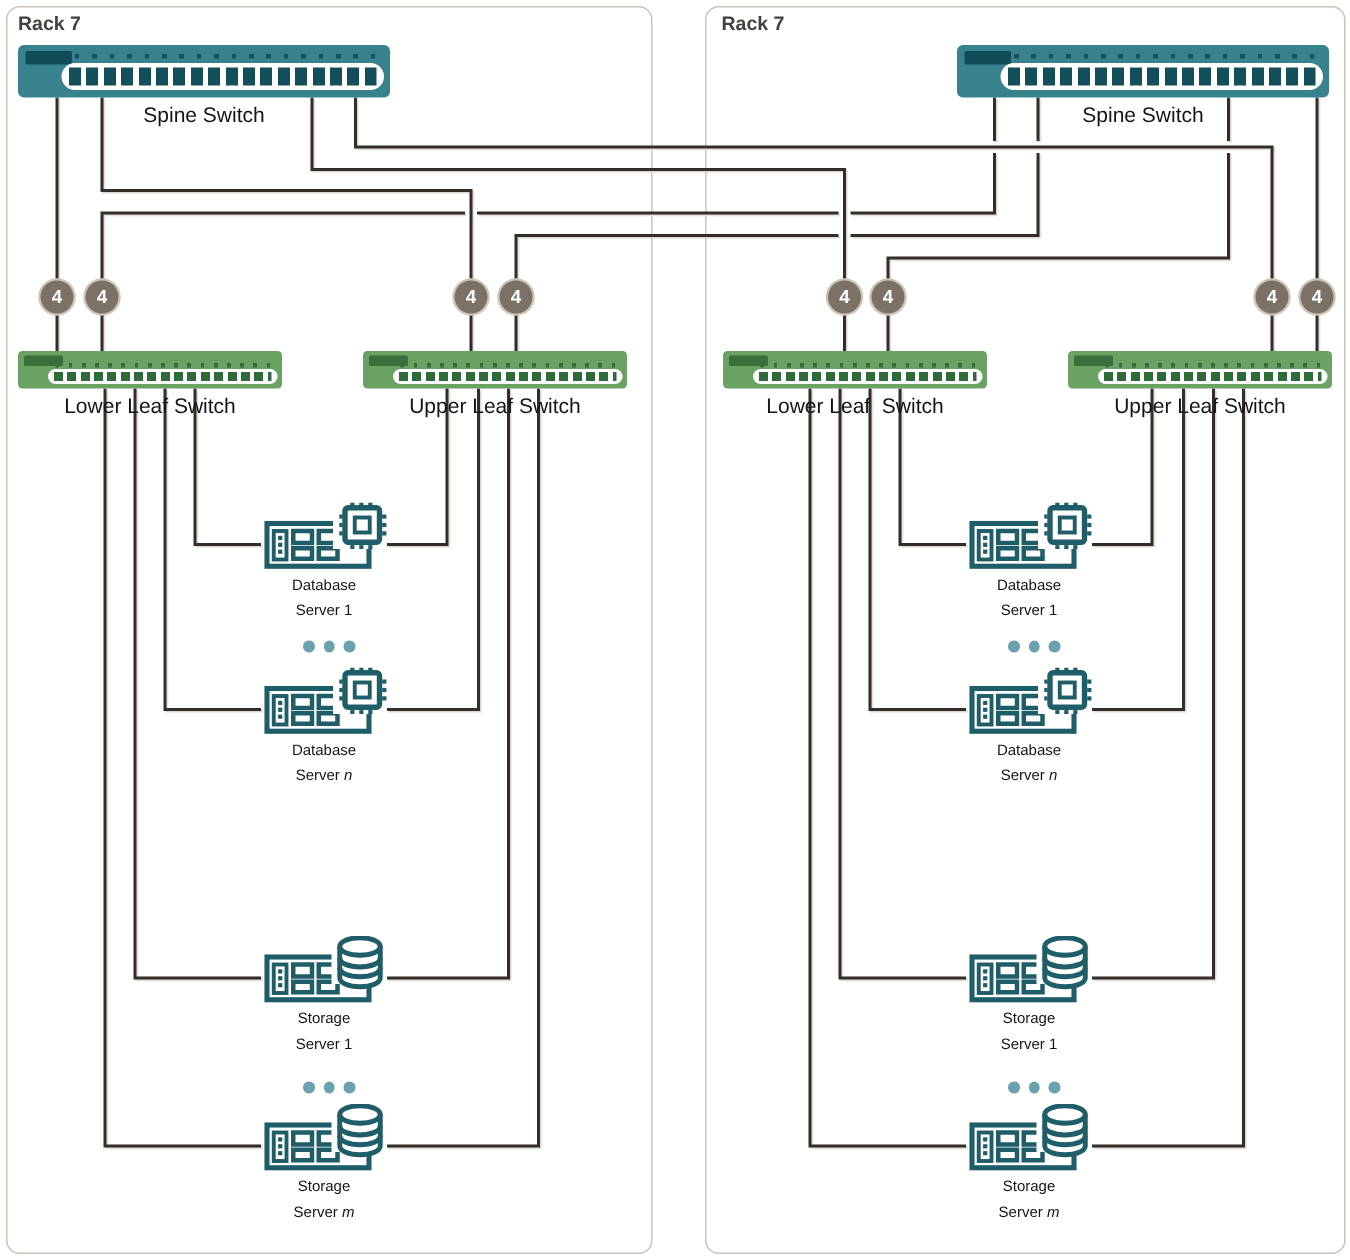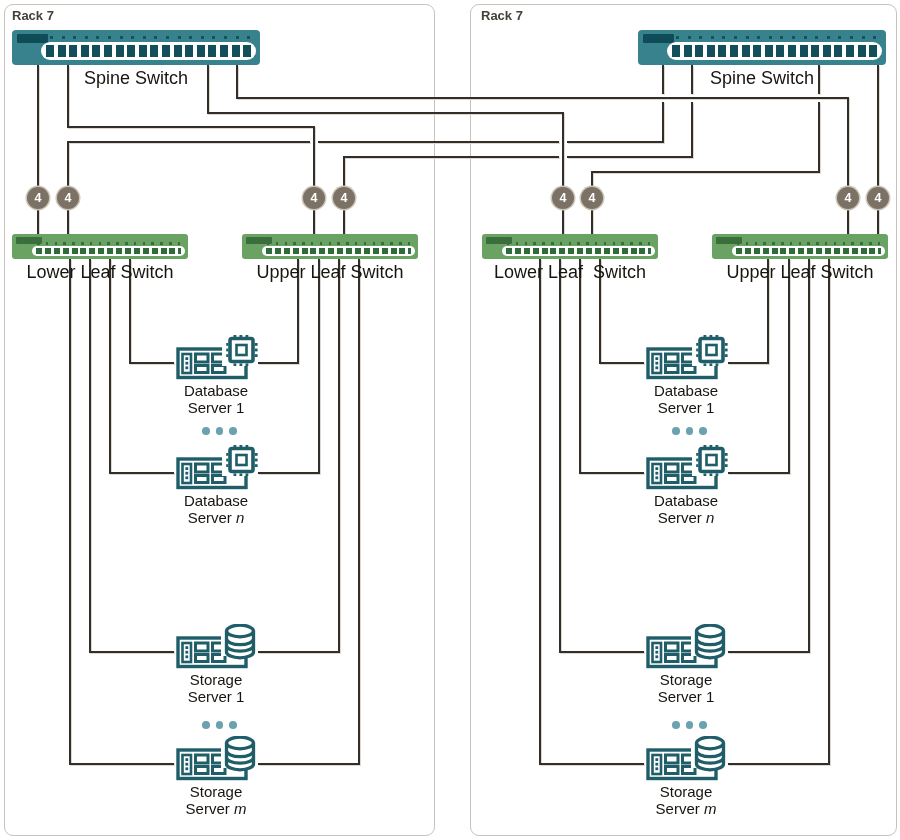--- a/index.html
+++ b/index.html
@@ -26,31 +26,31 @@
     background:repeating-linear-gradient(90deg,#134f5b 0 8px,transparent 8px 11.6px);}
 
   .leaf{width:176px;height:25px;background:#69a263;border-radius:3px;}
   .leaf .module{position:absolute;left:4px;top:3px;width:26px;height:7px;background:#3a6f3b;border-radius:1px;}
   .leaf .dotrow{position:absolute;left:25px;right:8px;top:8px;height:2.5px;
     background:repeating-linear-gradient(90deg,#376d3a 0 2.5px,transparent 2.5px 8.8px);}
   .leaf .strip{position:absolute;left:20px;right:3px;top:12px;height:10px;background:#fff;border-radius:5px;}
   .leaf .ports{position:absolute;left:4px;right:4px;top:2px;bottom:2px;
     background:repeating-linear-gradient(90deg,#2f6b38 0 6px,transparent 6px 8.9px);}
 
-  .switch-label{position:absolute;font-size:18px;color:#18140f;white-space:pre;transform:translateX(-50%);}
+  .switch-label{position:absolute;font-size:14px;color:#18140f;white-space:pre;transform:translateX(-50%);}
 
   
   .badge{position:absolute;width:22px;height:22px;border-radius:50%;background:#7b7164;
          box-shadow:0 0 0 1.5px #cdc5b8;color:#ffffff;font-size:12.5px;font-weight:bold;
          text-align:center;line-height:22px;}
 
   
   .server{position:absolute;width:84px;}
   .slabel{position:absolute;left:50%;transform:translateX(-50%);top:48px;width:150px;
-          text-align:center;font-size:15px;line-height:16.5px;color:#18140f;}
+          text-align:center;font-size:10px;line-height:16.5px;color:#18140f;}
   .idx.it{font-style:italic;}
 
   .edots{position:absolute;display:flex;gap:6px;}
   .edots i{width:7.6px;height:7.6px;border-radius:50%;background:#6ba2af;}
 
   .defs{position:absolute;width:0;height:0;overflow:hidden;}
 </style>
 </head>
 <body>
 

